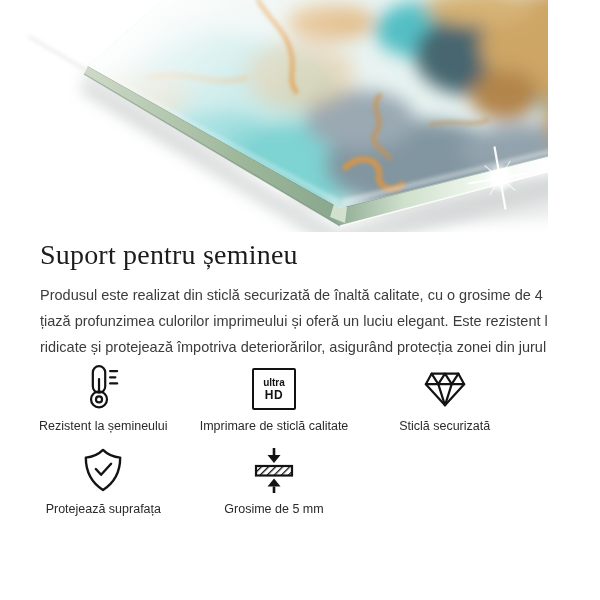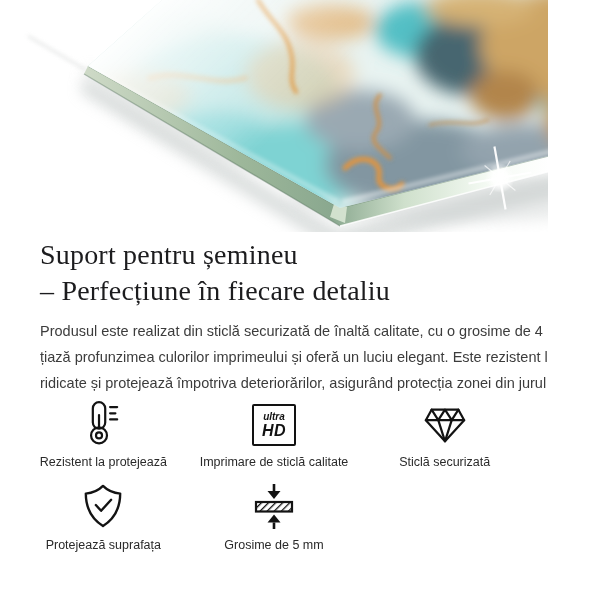--- a/index.html
+++ b/index.html
@@ -17,23 +17,23 @@
   .desc div{white-space:nowrap;}
   
   .features{margin:4px 18px 0 18px;display:grid;grid-template-columns:repeat(3,1fr);
             row-gap:14px;}
   .feature{display:flex;flex-direction:column;align-items:center;}
   .icon-box{height:46px;display:flex;align-items:flex-end;justify-content:center;}
   .feature .label{margin-top:9px;font-size:12.5px;color:#2a2a2a;white-space:nowrap;}
   .icon-stroke{stroke:#131313;fill:none;stroke-width:2.5;stroke-linecap:round;stroke-linejoin:round;}
   .uhd{width:40px;height:38px;border:2.5px solid #121212;border-radius:2px;
        display:flex;flex-direction:column;align-items:center;justify-content:center;
-       color:#121212;font-weight:bold;line-height:1;font-style:italic;}
+       color:#121212;font-weight:bold;line-height:1;}
   .uhd .t1{font-size:10px;}
-  .uhd .t2{font-size:16px;letter-spacing:.5px;margin-top:1px;}
+  .uhd .t2{font-size:12px;letter-spacing:.5px;margin-top:1px;}
 </style>
 </head>
 <body>
 
 <div id="page">
 
   <div class="hero">
     <svg width="600" height="232" viewBox="0 0 600 232">
       <defs>
         <clipPath id="glassClip">
@@ -128,21 +128,20 @@
         <line x1="468" y1="178" x2="532" y2="178" stroke="#ffffff" stroke-width="2" opacity="0.9"></line>
         <line x1="487" y1="163" x2="513" y2="193" stroke="#ffffff" stroke-width="1.1" opacity="0.7"></line>
         <line x1="513" y1="163" x2="487" y2="193" stroke="#ffffff" stroke-width="1.1" opacity="0.7"></line>
       </g>
     </svg>
   </div>
 
   <div class="content">
     <h1>
       <span>Suport pentru șemineu</span>
-      <span>– Perfecțiune în fiecare detaliu</span>
     </h1>
 
     <div class="desc">
       <div>Produsul este realizat din sticlă securizată de înaltă calitate, cu o grosime de 4 mm, care eviden-</div>
       <div>țiază profunzimea culorilor imprimeului și oferă un luciu elegant. Este rezistent la temperaturi</div>
       <div>ridicate și protejează împotriva deteriorărilor, asigurând protecția zonei din jurul șemineului</div>
     </div>
   </div>
 
   <div class="features">
@@ -152,21 +151,21 @@
         <svg width="42" height="46" viewBox="0 0 44 52" class="icon-stroke">
           <rect x="10.5" y="2.5" width="14" height="30" rx="7"></rect>
           <line x1="17.5" y1="17" x2="17.5" y2="31"></line>
           <circle cx="17.5" cy="40" r="9"></circle>
           <circle cx="17.5" cy="40" r="3.4"></circle>
           <line x1="30" y1="8" x2="38" y2="8"></line>
           <line x1="30" y1="15" x2="36" y2="15"></line>
           <line x1="30" y1="22" x2="38" y2="22"></line>
         </svg>
       </div>
-      <div class="label">Rezistent la protejează</div>
+      <div class="label">Rezistent la șemineului</div>
     </div>
 
     <div class="feature">
       <div class="icon-box">
         <div class="uhd">
           <span class="t1">ultra</span>
           <span class="t2">HD</span>
         </div>
       </div>
       <div class="label">Imprimare de sticlă calitate</div>

